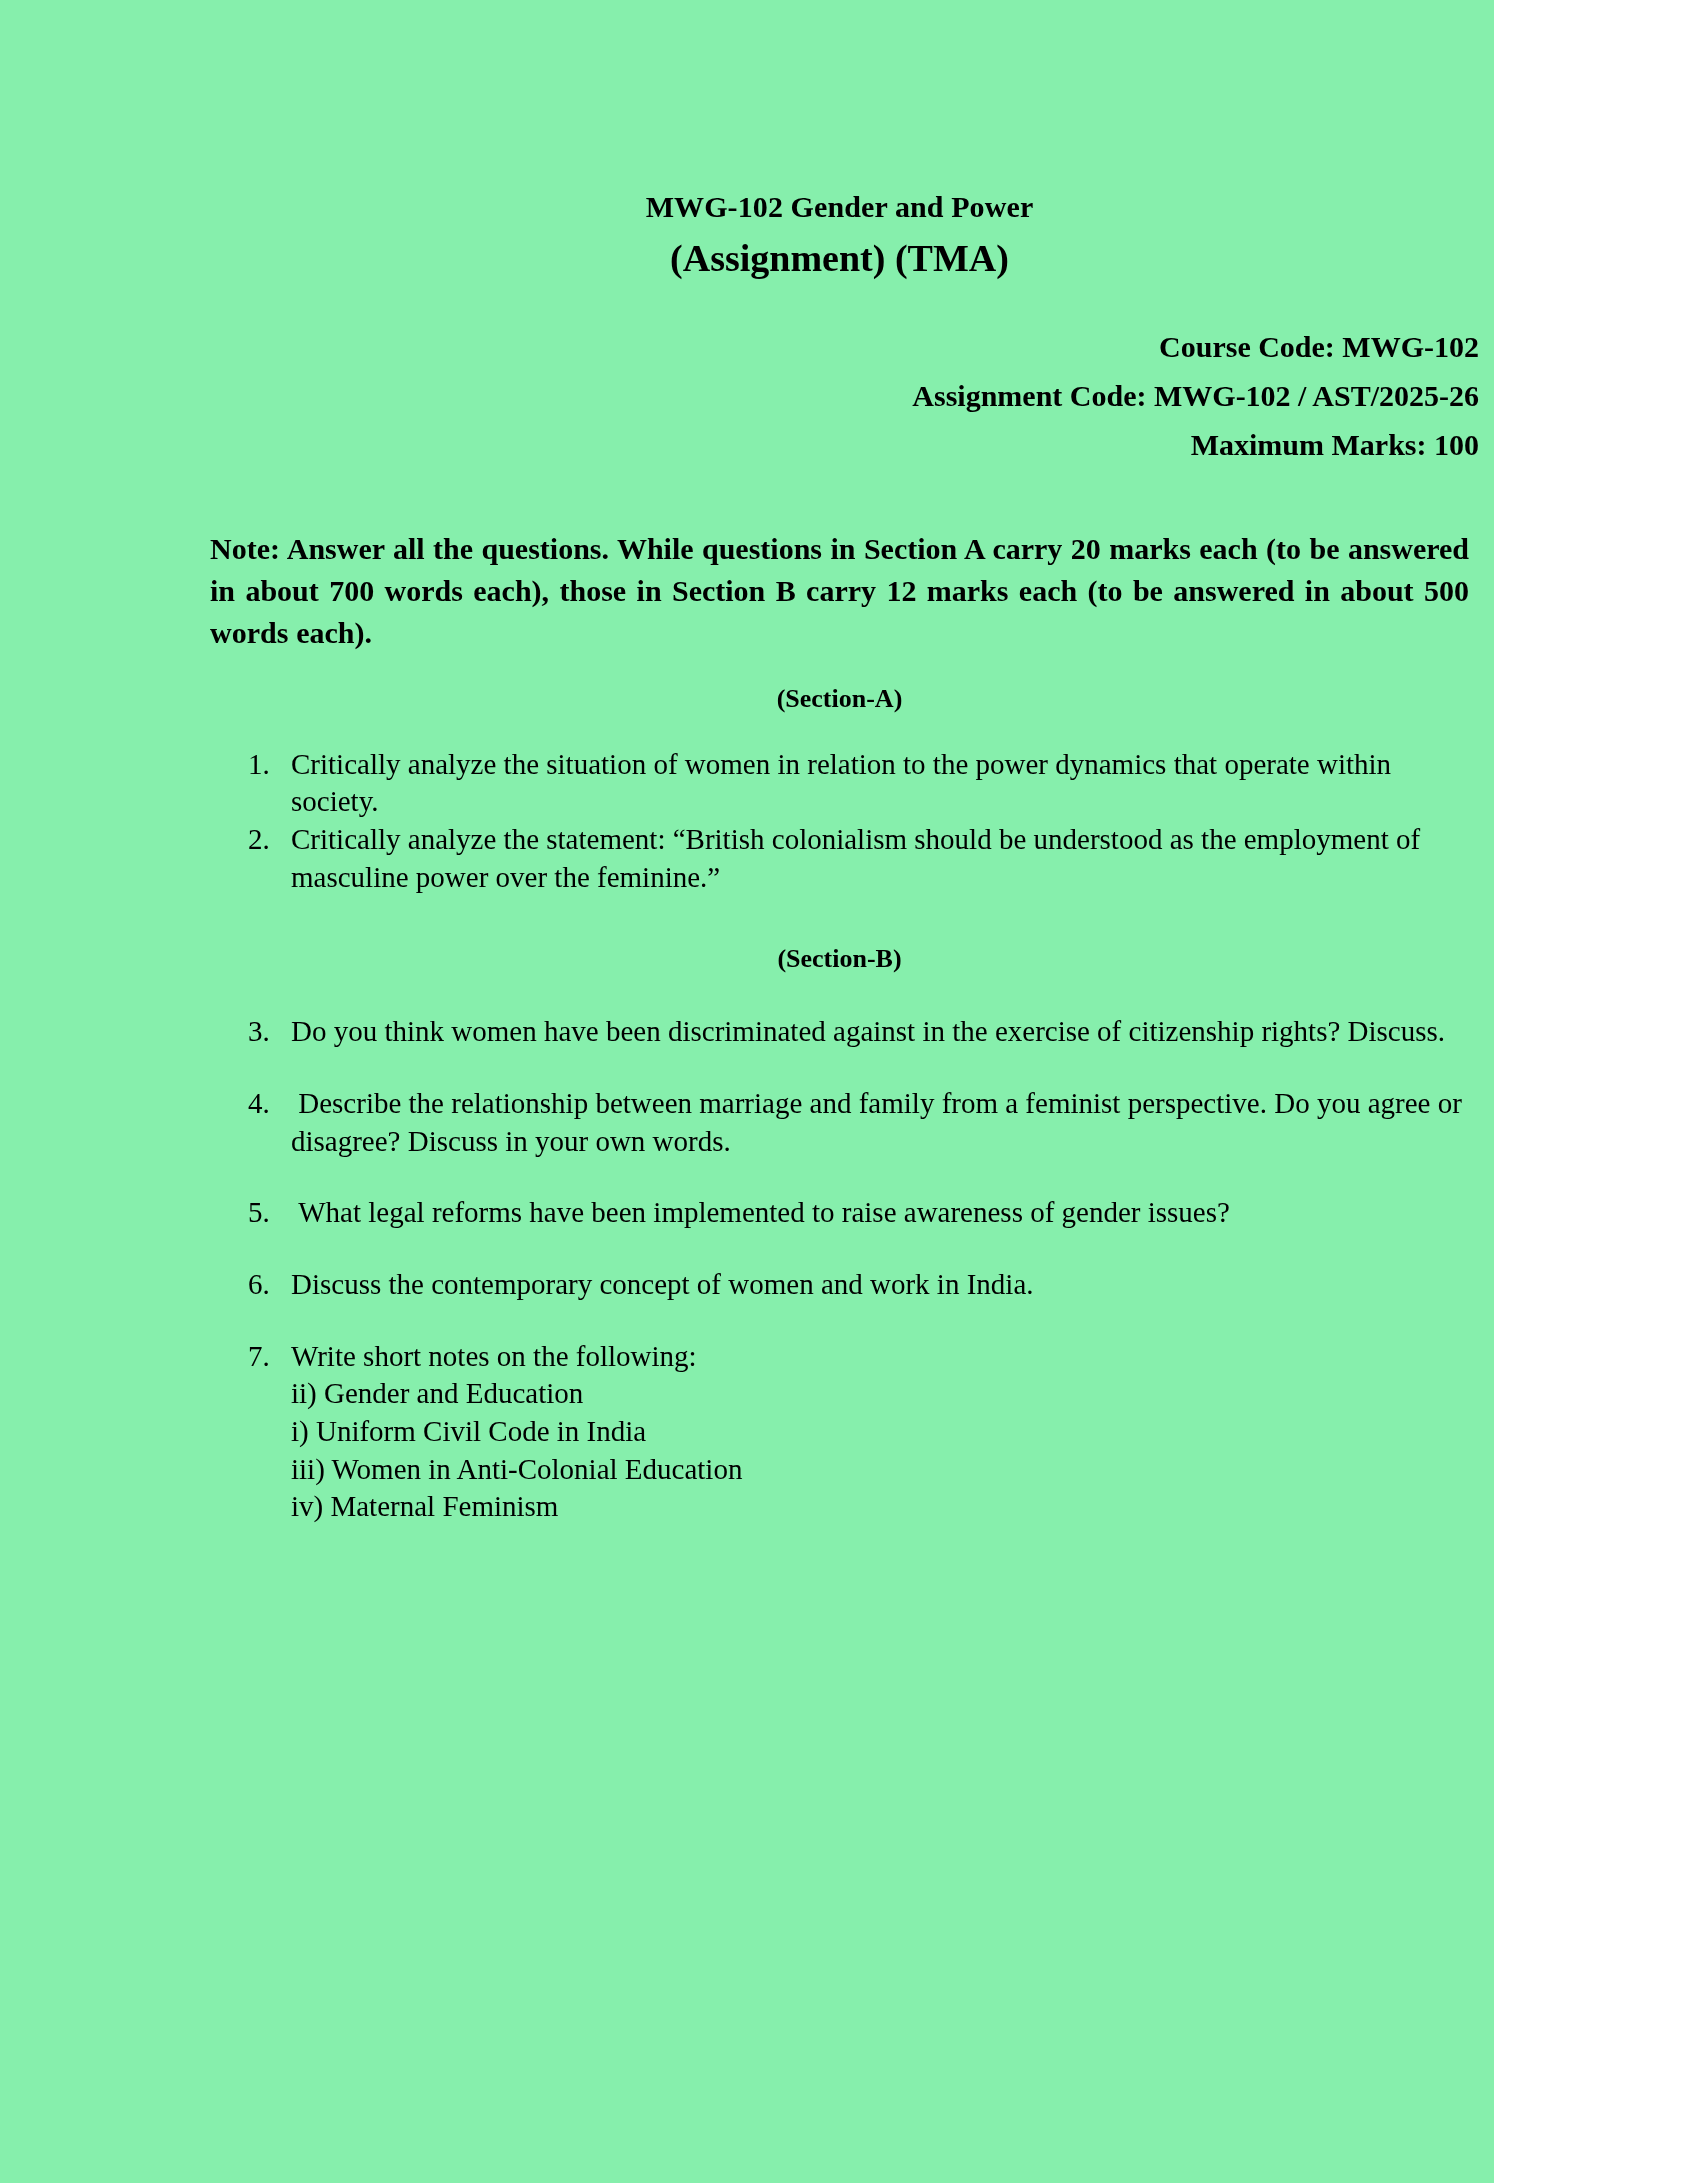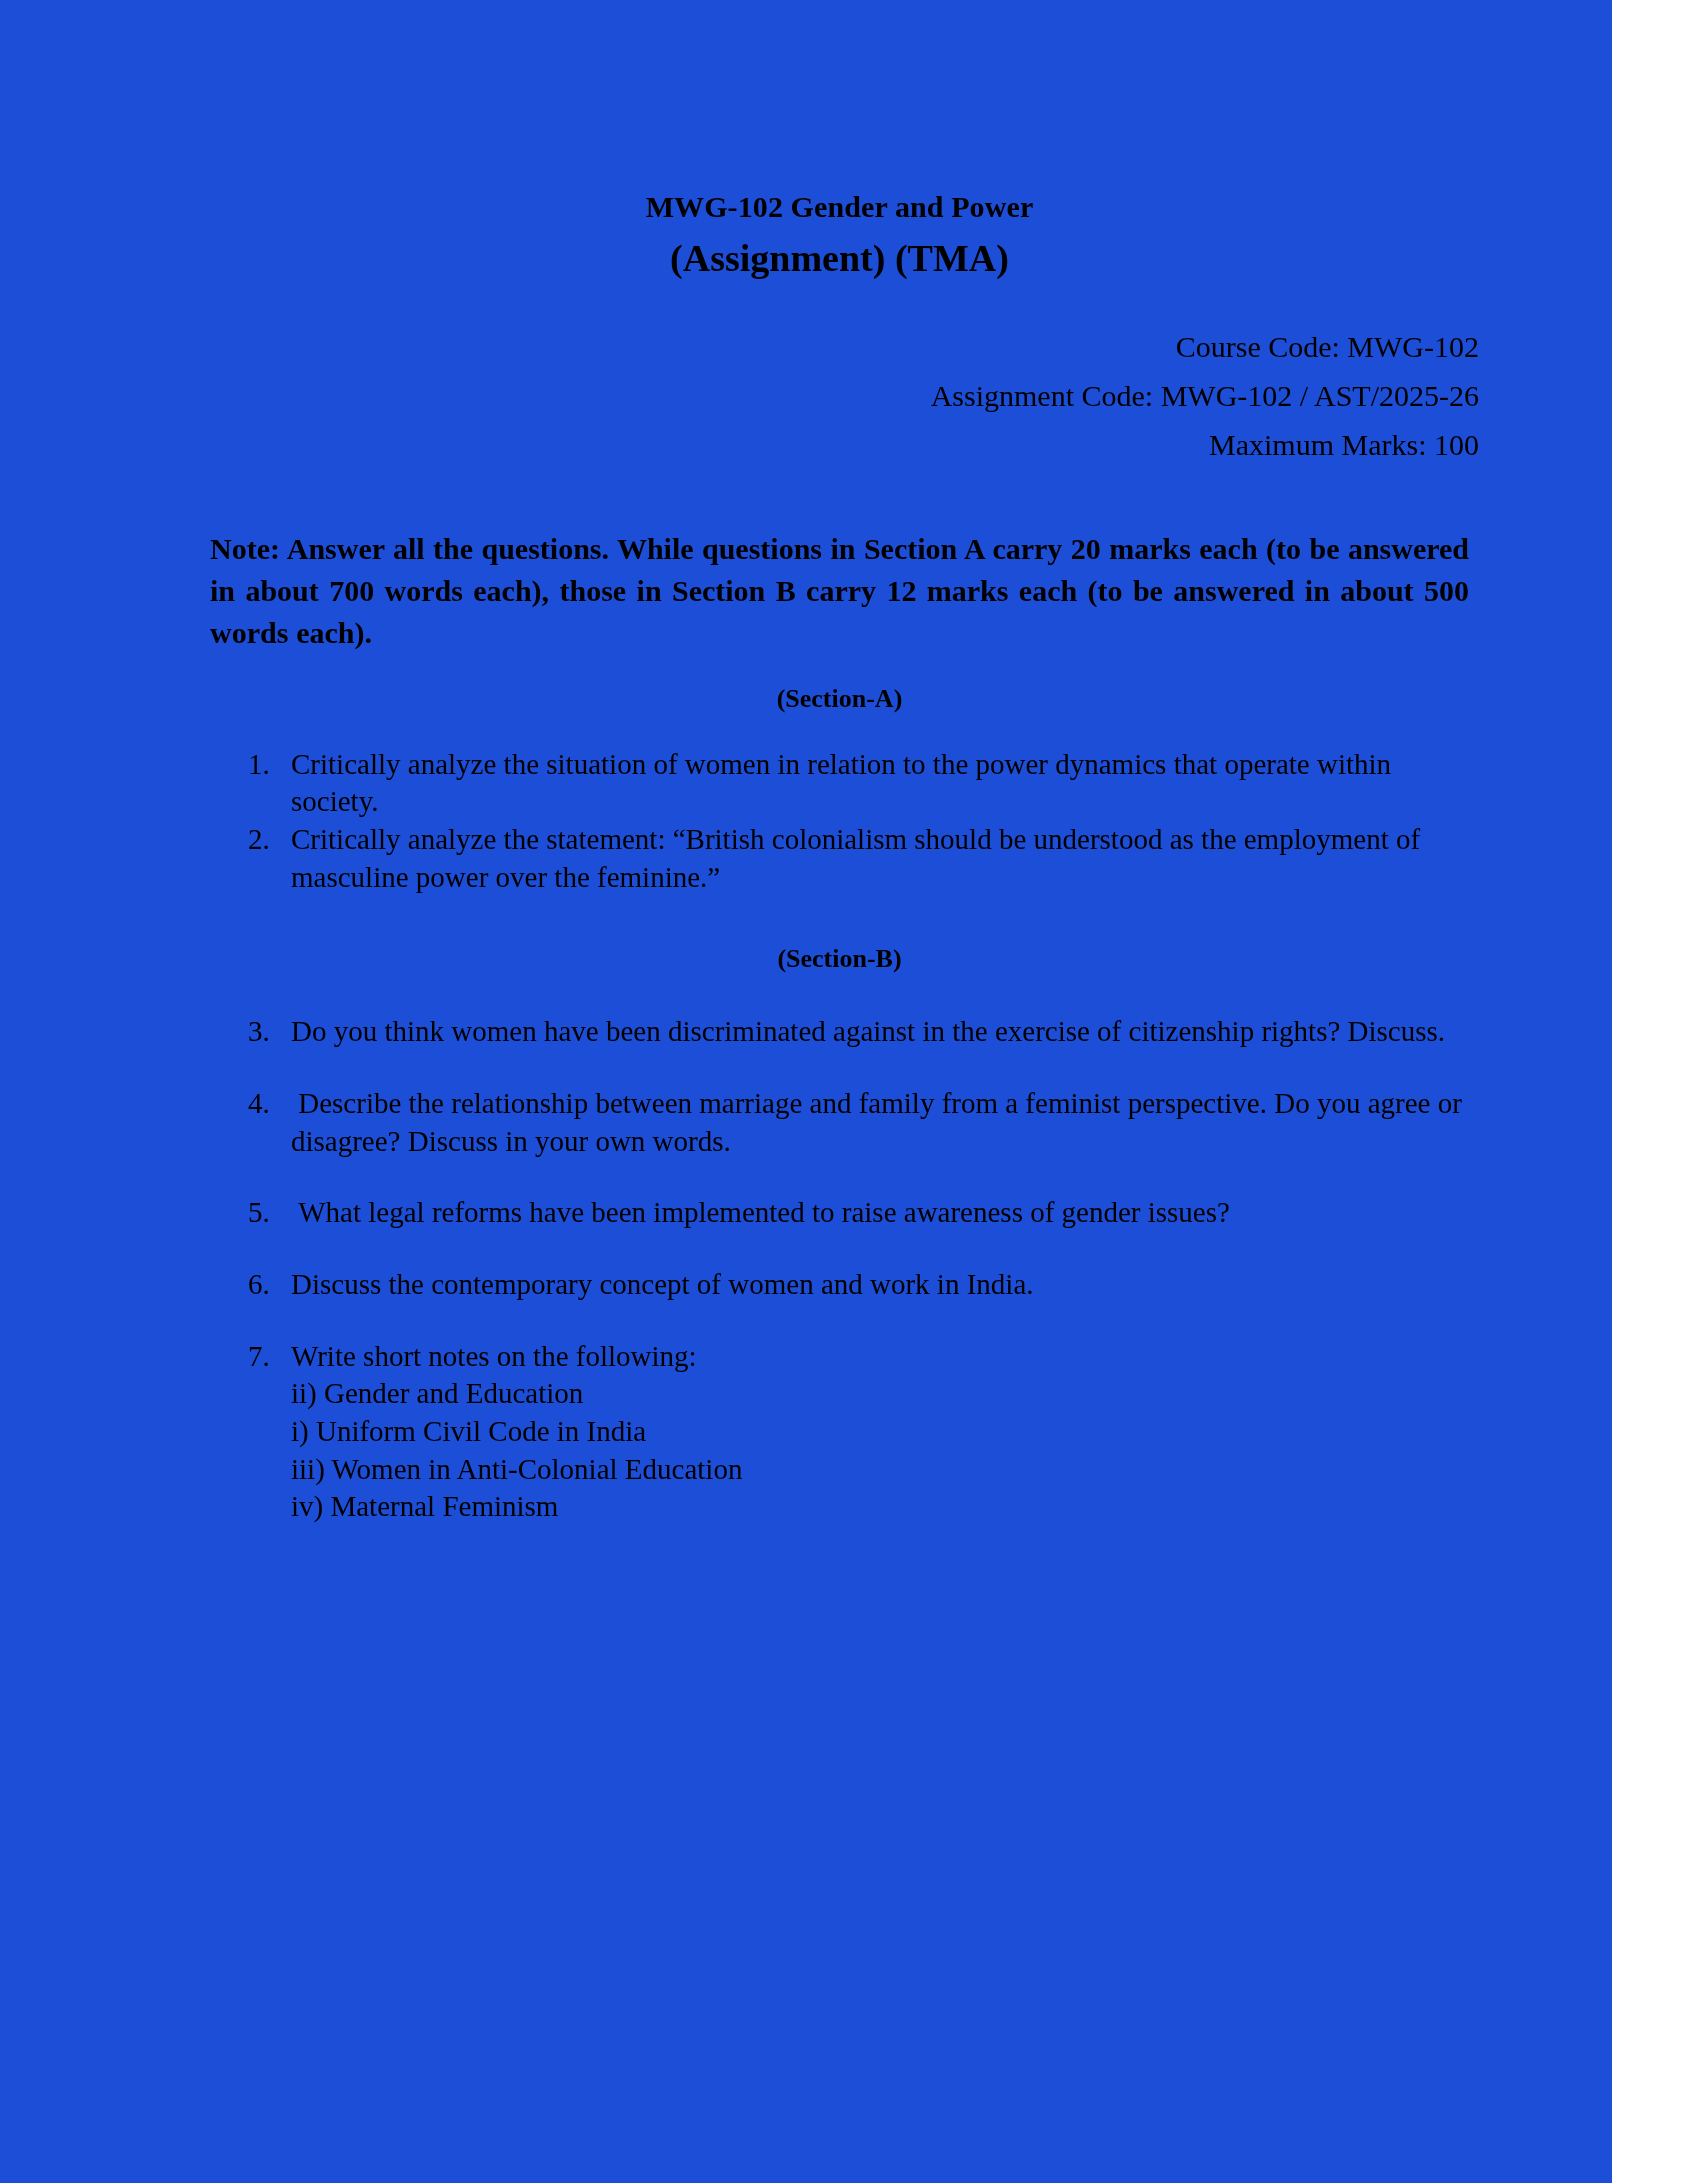--- a/index.html
+++ b/index.html
@@ -2,23 +2,23 @@
 <html style="font-size:10.6px"><head>
 <meta charset="utf-8">
 <style>
   html, body {
     margin: 0;
     padding: 0;
     background: #ffffff;
   }
   .page {
     position: relative;
-    width: 1612px;
+    width: 1494px;
     height: 2183px;
-    background: #1d4ed8;
+    background: #86efac;
     box-sizing: border-box;
     font-family: "Liberation Serif", "DejaVu Serif", serif;
     color: #000000;
     overflow: hidden;
   }
   .content {
     position: absolute;
     left: 198px;
     top: 0;
     width: 1283px;
@@ -39,21 +39,21 @@
     font-weight: bold;
     font-size: 38px;
     line-height: 1.0;
     margin: 0;
     padding-top: 16.5px;
   }
 
   
   .code-block {
     text-align: right;
-    font-weight: normal;
+    font-weight: bold;
     font-size: 30px;
     line-height: 1.0;
     margin: 0;
     padding-top: 55px;
     padding-right: 2px;
   }
   .code-block .code-line {
     display: block;
     margin-top: 19px;
   }

